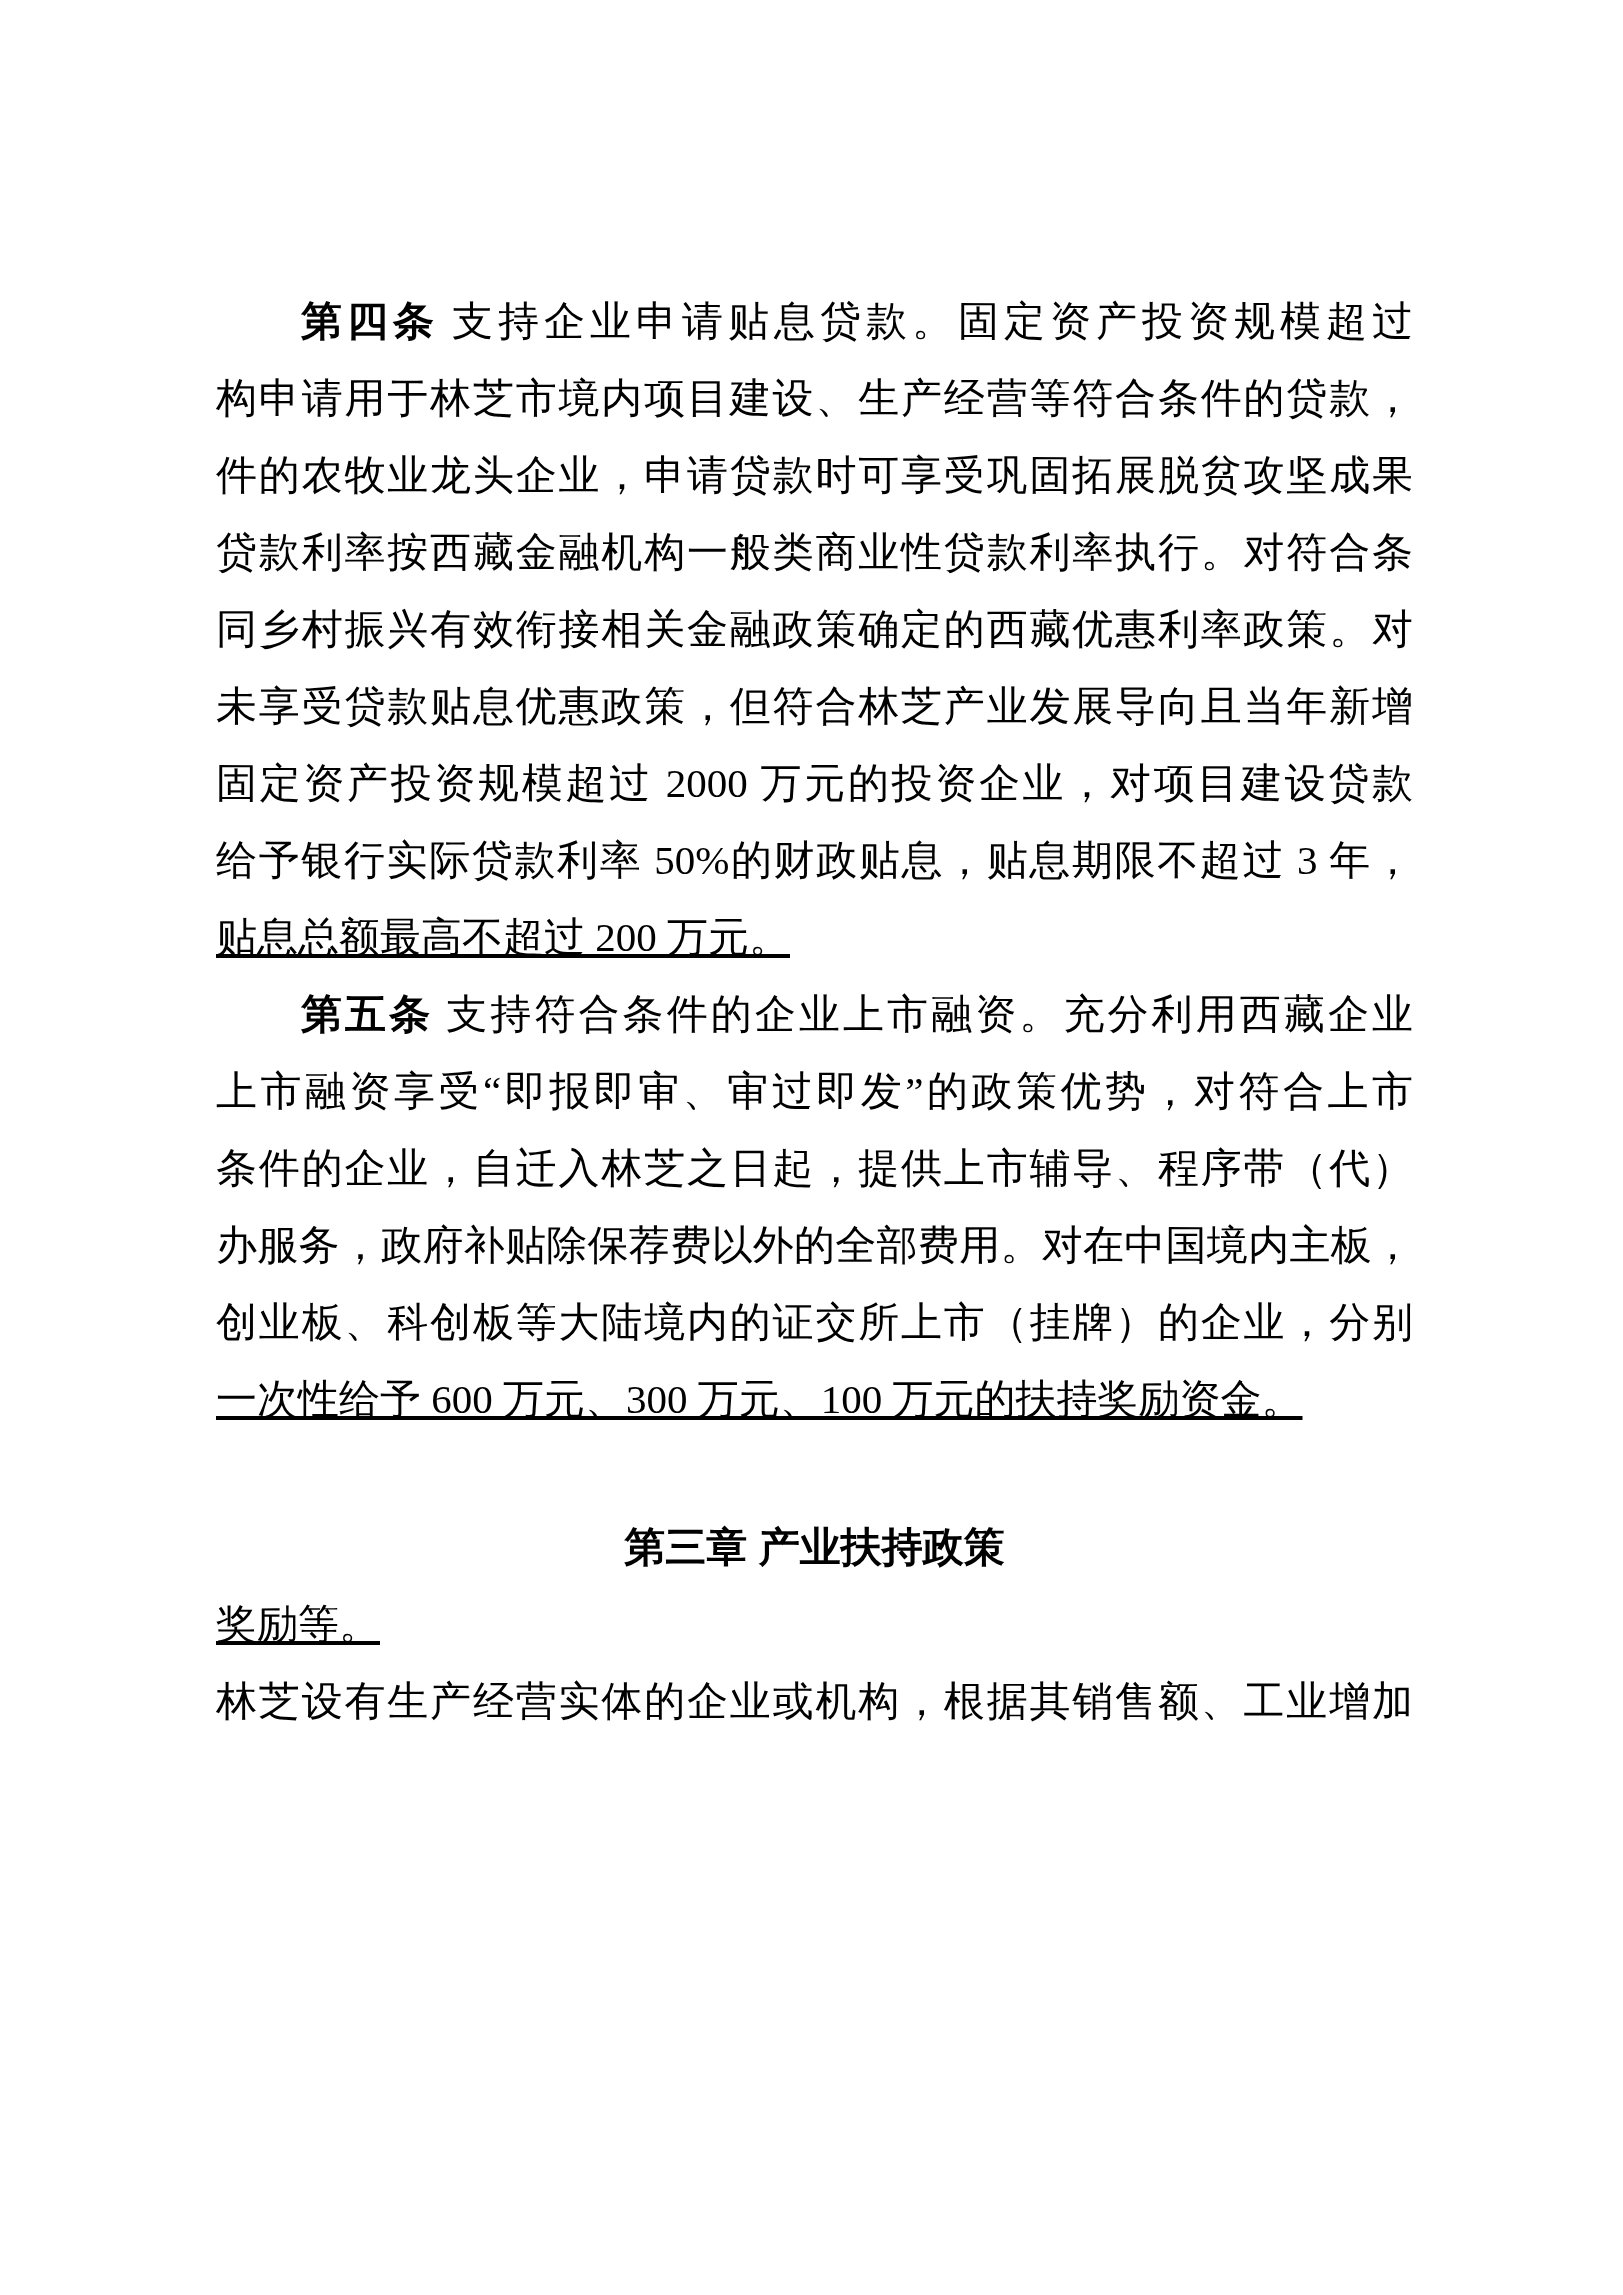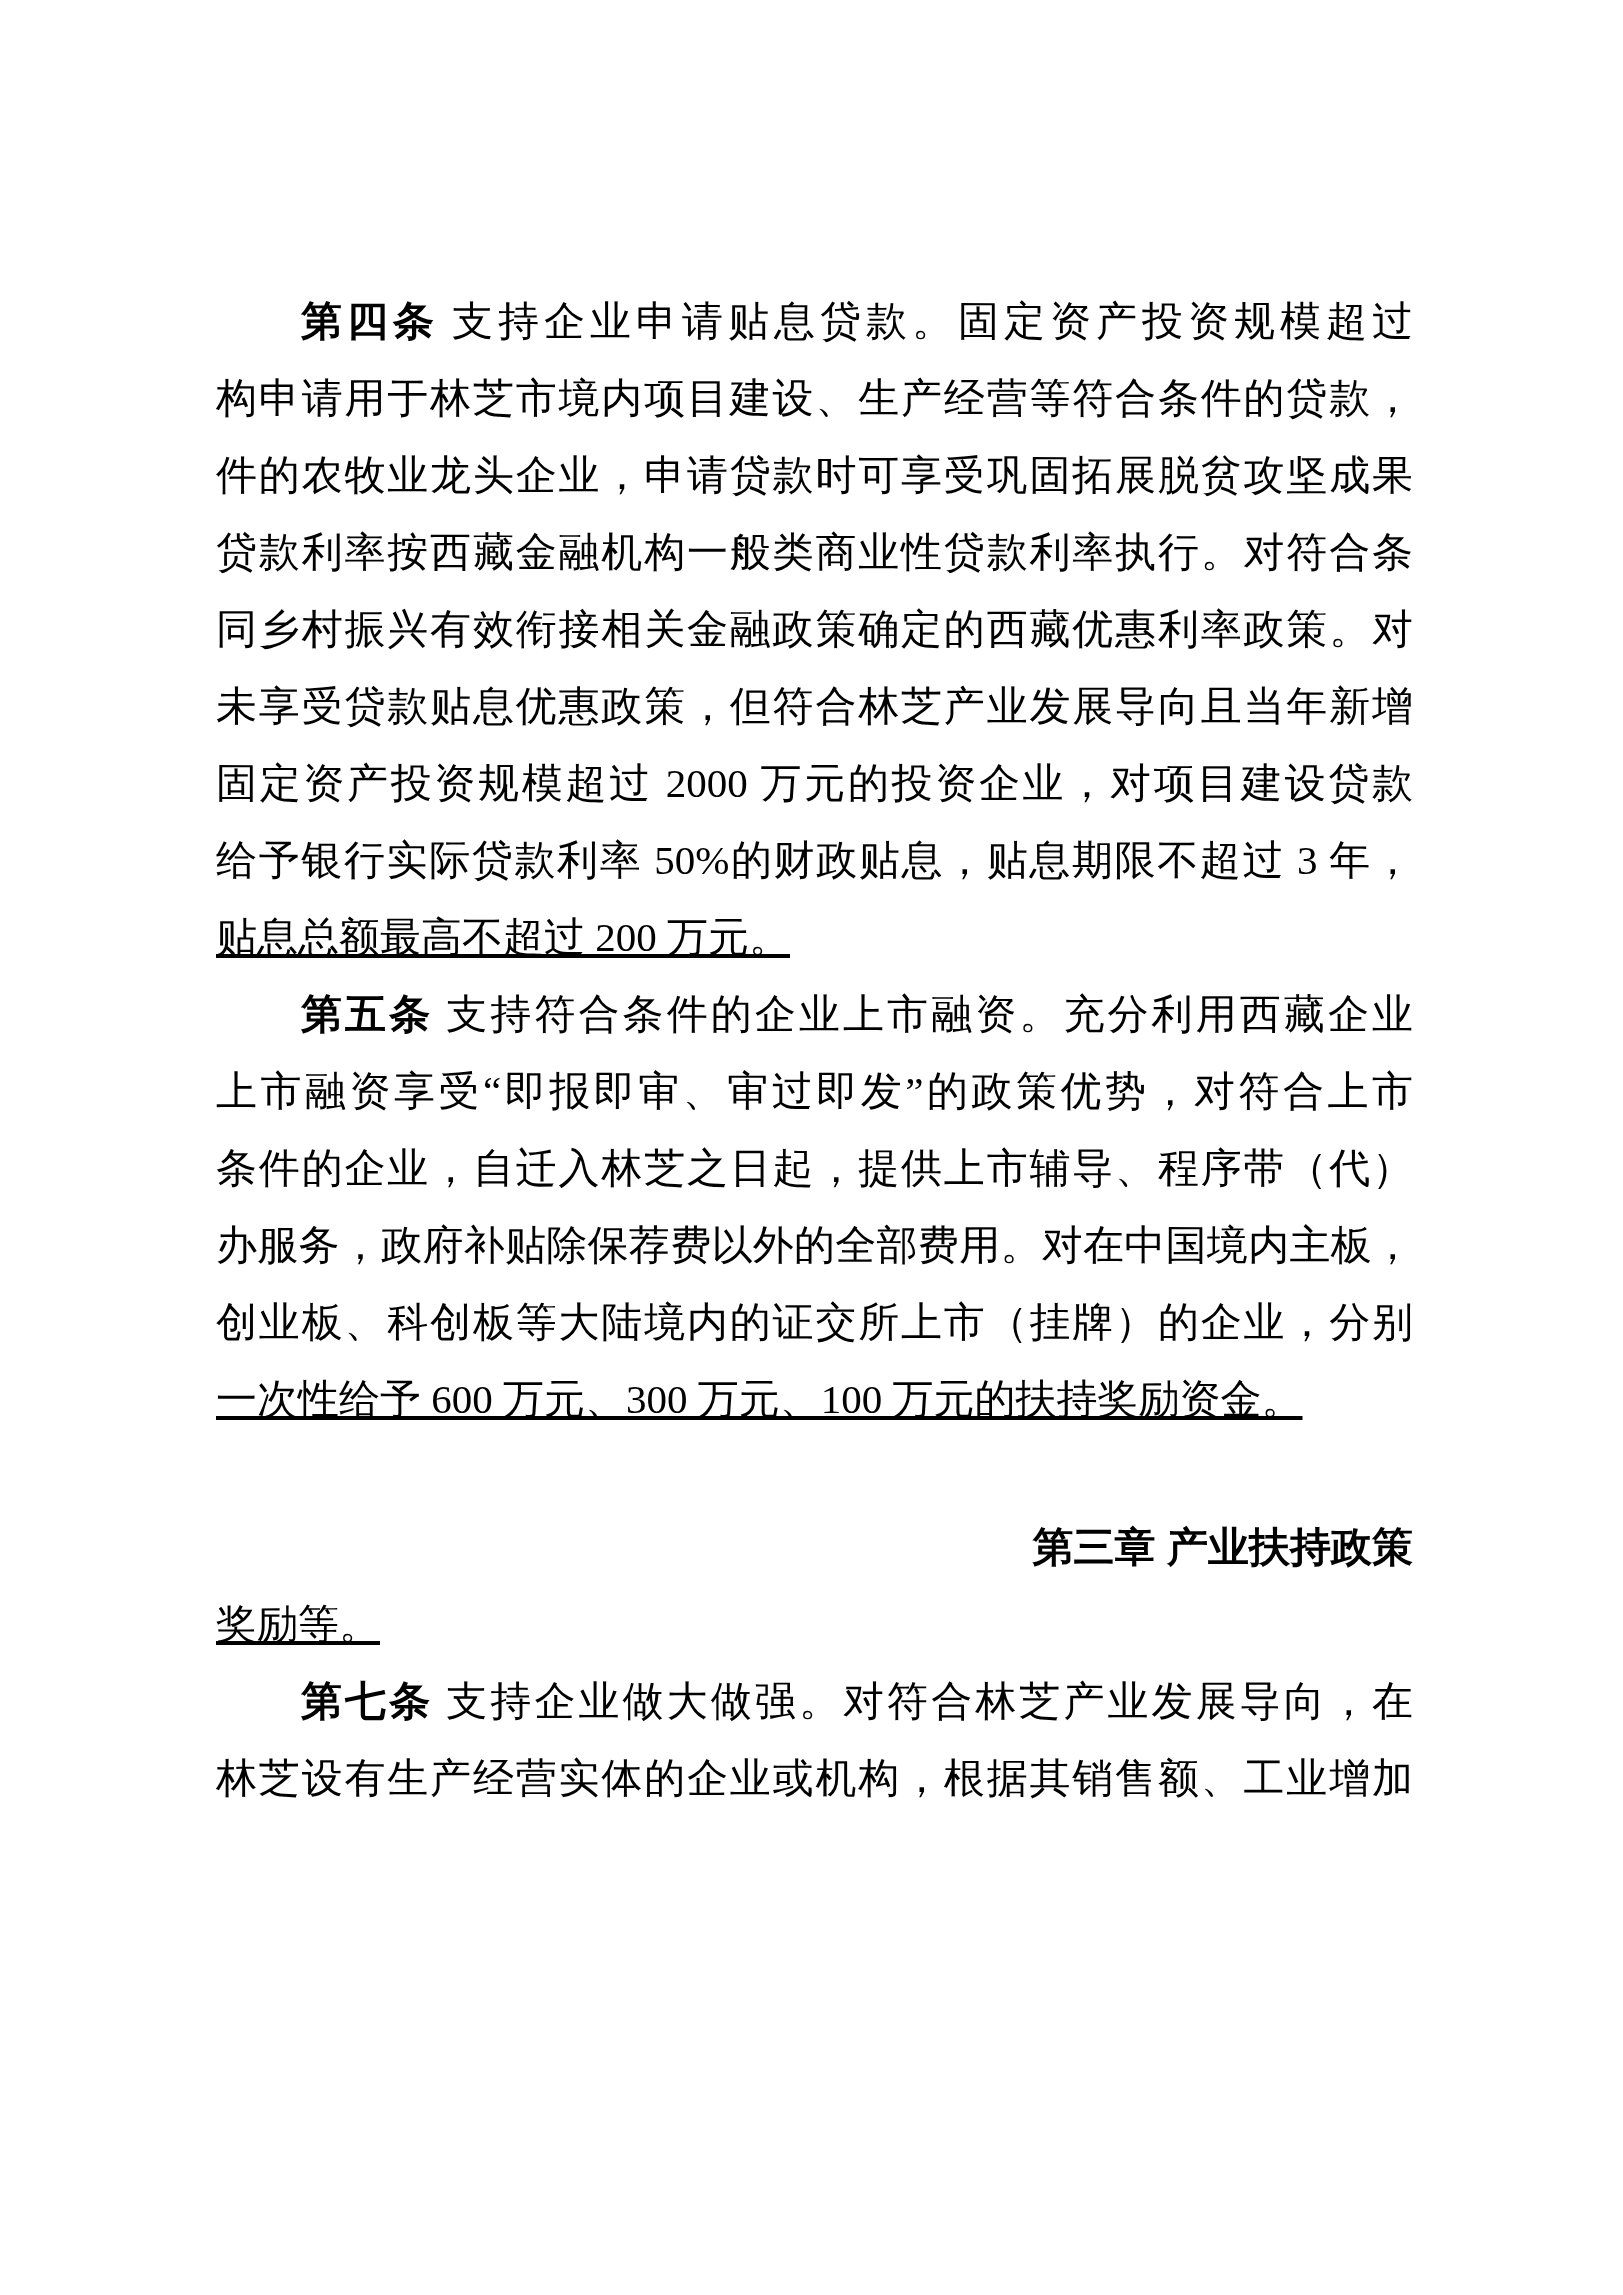--- a/index.html
+++ b/index.html
@@ -43,21 +43,21 @@
   }
   .lbl {
     font-weight: bold;
     margin-right: 13px;
   }
   .chapter {
     margin: 71px 0 0 0;
     font-size: 41px;
     line-height: 77px;
     height: 77px;
-    text-align: right;
+    text-align: center;
     font-weight: bold;
     font-family: "Liberation Sans", "DejaVu Sans", sans-serif;
   }
 </style>
 </head>
 <body>
 
 <main class="page">
 
   <section class="para">
@@ -81,18 +81,17 @@
     <div class="ln end">一次性给予 600 万元、300 万元、100 万元的扶持奖励资金。</div>
   </section>
 
   <h2 class="chapter">第三章 产业扶持政策</h2>
 
   <section class="para">
     <div class="ln end">奖励等。</div>
   </section>
 
   <section class="para">
-    <div class="ln first"><span class="lbl">第七条</span><span>支持企业做大做强。对符合林芝产业发展导向，在</span></div>
     <div class="ln">林芝设有生产经营实体的企业或机构，根据其销售额、工业增加</div>
   </section>
 
 </main>
 
 
 </body></html>

